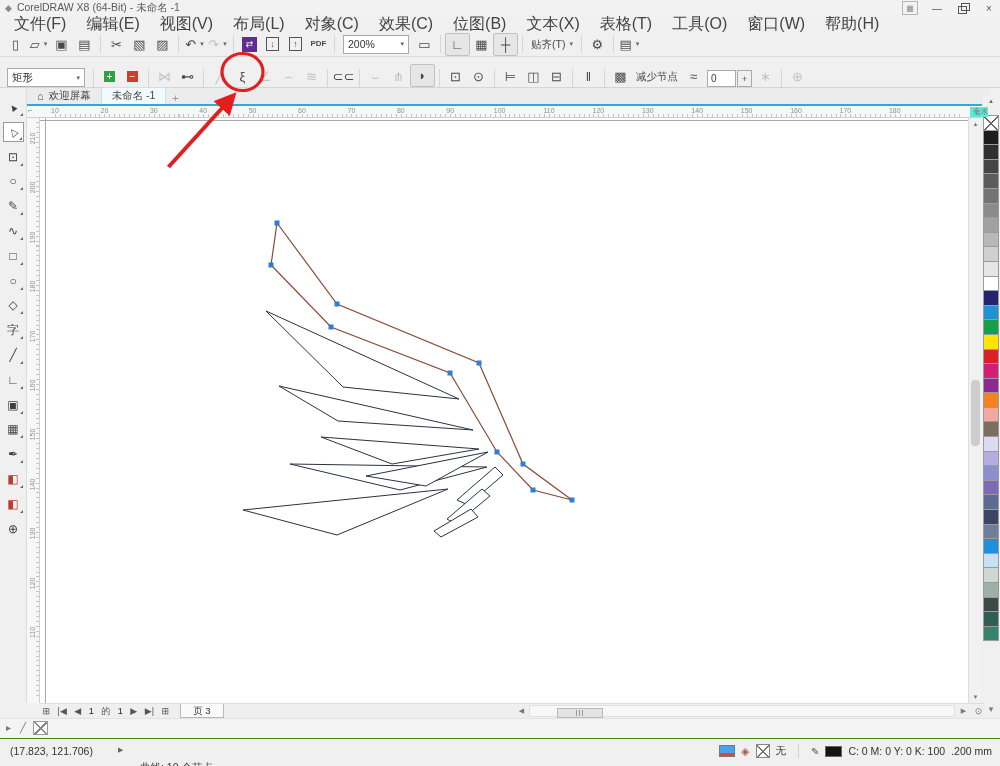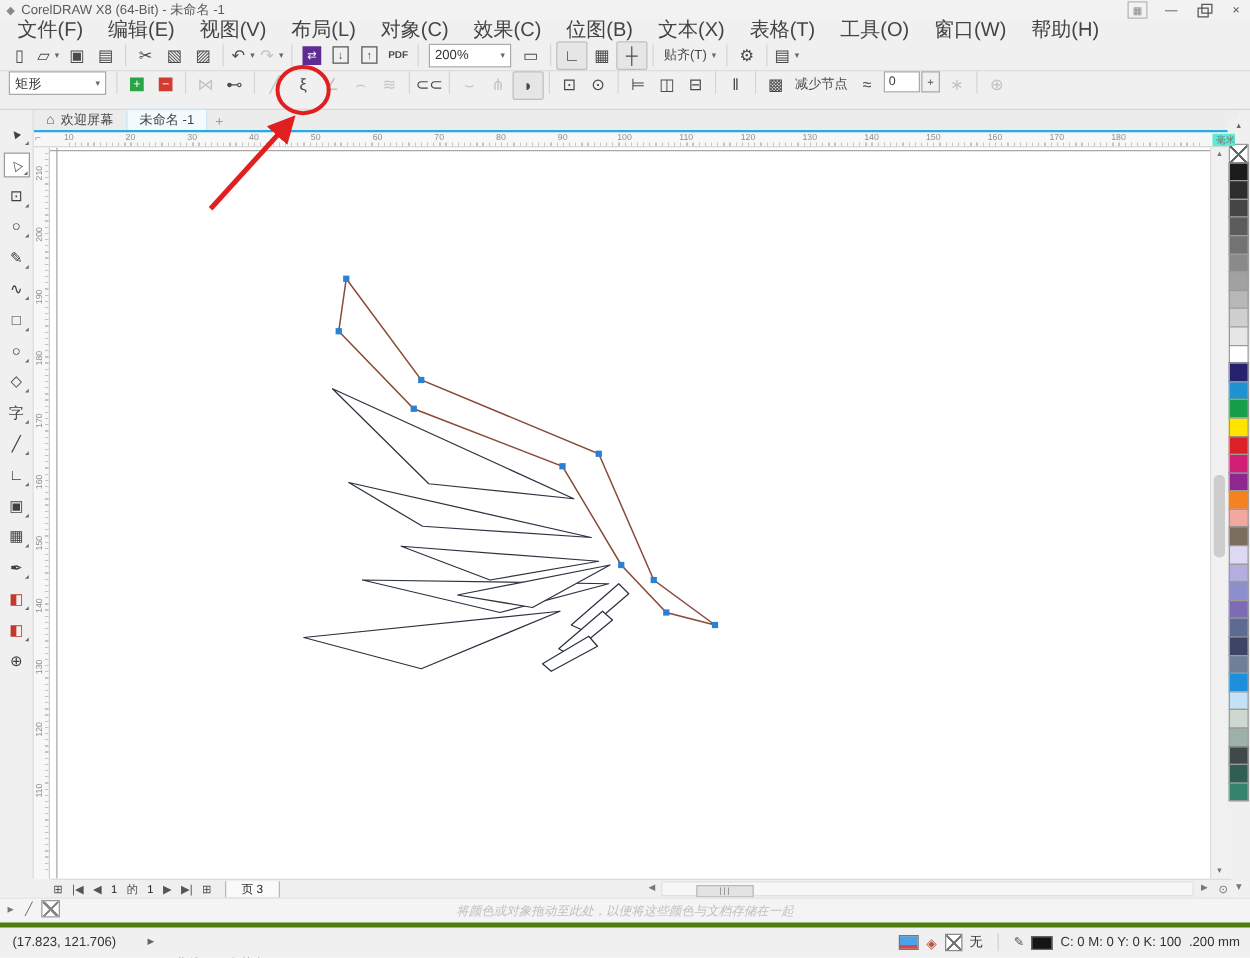--- a/index.html
+++ b/index.html
@@ -15,21 +15,21 @@
   .restore{position:relative}
   .restore::after{content:'';position:absolute;width:7px;height:6px;border:1px solid #555;left:5px;top:1px}
   .restore::before{content:'';position:absolute;width:7px;height:6px;border:1px solid #555;background:#f2f2f2;left:2px;top:4px}
   
   #menubar{position:absolute;left:0;top:16px;width:1000px;height:16px;display:flex;align-items:center;padding-left:4px}
   .menu-item{padding:0 10px;font-size:16px;color:#444}
   
   #stdbar{position:absolute;left:0;top:32px;width:1000px;height:25px;border-bottom:1px solid #dcdcdc;
           display:flex;align-items:center;padding-left:4px;box-sizing:border-box}
   #propbar{position:absolute;left:0;top:57px;width:1000px;height:31px;border-bottom:1px solid #d6d6d6;
-          display:flex;align-items:flex-start;padding-left:3px;box-sizing:border-box}
+          display:flex;align-items:flex-end;padding-left:3px;box-sizing:border-box}
   .tb-btn{min-width:23px;height:21px;display:inline-flex;align-items:center;justify-content:center;
           font-size:13px;color:#4a4a4a;border-radius:2px;position:relative}
   .tb-btn .g{line-height:1}
   .tb-btn.dim{color:#c3c3c3}
   .tb-btn.pressed{border:1px solid #c0c0c0;background:#e6e6e6}
   .tb-btn.purple .g{background:#5f2d91;color:#fff;width:15px;height:15px;display:inline-flex;align-items:center;justify-content:center;font-size:9px}
   .tb-btn.boxedg .g{border:1px solid #555;padding:0 3px;font-size:9px;height:12px;display:inline-flex;align-items:center}
   .tb-btn.txt{font-size:10.5px;padding:0 4px}
   .tb-btn.small .g{font-size:8px;font-weight:bold}
   .tb-btn.greenb .g{background:#2aa545;color:#fff;width:11px;height:11px;font-size:10px;display:inline-flex;align-items:center;justify-content:center}
@@ -91,21 +91,21 @@
   #hs-track{position:absolute;left:489px;top:1px;width:426px;height:12px;background:#f7f7f7;border:1px solid #e0e0e0;box-sizing:border-box}
   #hs-thumb{position:absolute;left:27px;top:1px;width:44px;height:8px;background:#e3e3e3;border:1px solid #b9b9b9;margin-top:1px;
      background-image:repeating-linear-gradient(90deg,#9a9a9a 0 1px,transparent 1px 3px);background-size:8px 6px;background-position:center;background-repeat:no-repeat}
   #docpalrow{position:absolute;left:0;top:718px;width:1000px;height:20px;background:#f4f4f4;border-top:1px solid #e2e2e2;box-sizing:border-box}
   .dp-ic{display:inline-block;margin-left:6px;font-size:10px;color:#777;line-height:18px}
   .dp-none{display:inline-block;width:13px;height:12px;border:1px solid #999;vertical-align:middle;margin-left:4px;background:
       linear-gradient(45deg,transparent 44%,#888 44%,#888 54%,transparent 54%),
       linear-gradient(-45deg,transparent 44%,#888 44%,#888 54%,transparent 54%),#fff}
   #dp-hint{position:absolute;left:0;right:0;top:3px;text-align:center;font-size:10px;color:#c0c0c0;font-style:italic}
   
-  #statusbar{position:absolute;left:0;top:738px;width:1000px;height:28px;background:#f0f0f0;border-top:4px solid #4d7c0f;box-sizing:border-box;font-size:10.5px;color:#333}
+  #statusbar{position:absolute;left:0;top:738px;width:1000px;height:28px;background:#f0f0f0;border-top:1px solid #4d7c0f;box-sizing:border-box;font-size:10.5px;color:#333}
   #sb-coords{position:absolute;left:10px;top:6px}
   #sb-fly{position:absolute;left:118px;top:7px;font-size:7px;color:#666}
   #sb-info{position:absolute;left:140px;top:22px}
   #sb-right{position:absolute;right:8px;top:5px;display:flex;align-items:center;gap:6px}
   .sb-sep{width:1px;height:14px;background:#d0d0d0;margin:0 6px}
   .mon{width:14px;height:10px;border:1px solid #777;background:linear-gradient(#4aa3e8 70%,#d44 70%);display:inline-block}
   .sb-none{width:12px;height:12px;border:1px solid #888;display:inline-block;background:
       linear-gradient(45deg,transparent 44%,#777 44%,#777 54%,transparent 54%),
       linear-gradient(-45deg,transparent 44%,#777 44%,#777 54%,transparent 54%),#fff}
   .sb-swatch{width:15px;height:9px;background:#141414;border:1px solid #666;display:inline-block}
@@ -513,21 +513,20 @@
     <div id="hs-thumb"></div>
   </div>
   <span class="hs-btn" style="left:917px">▶</span>
   <span class="hs-btn" style="left:932px;font-size:9px">⊙</span>
 </div>
 
 <div id="docpalrow">
   <span class="dp-ic">▸</span>
   <span class="dp-ic">╱</span>
   <span class="dp-none"></span>
-  <span id="dp-hint">将颜色或对象拖动至此处，以便将这些颜色与文档存储在一起</span>
 </div>
 
 <div id="statusbar">
   <span id="sb-coords">(17.823, 121.706)</span>
   <span id="sb-fly">▶</span>
   <span id="sb-info">曲线: 10 个节点</span>
   <span id="sb-right">
     <span class="mon"></span>
     <span class="fill-ic">◈</span>
     <span class="sb-none"></span>

